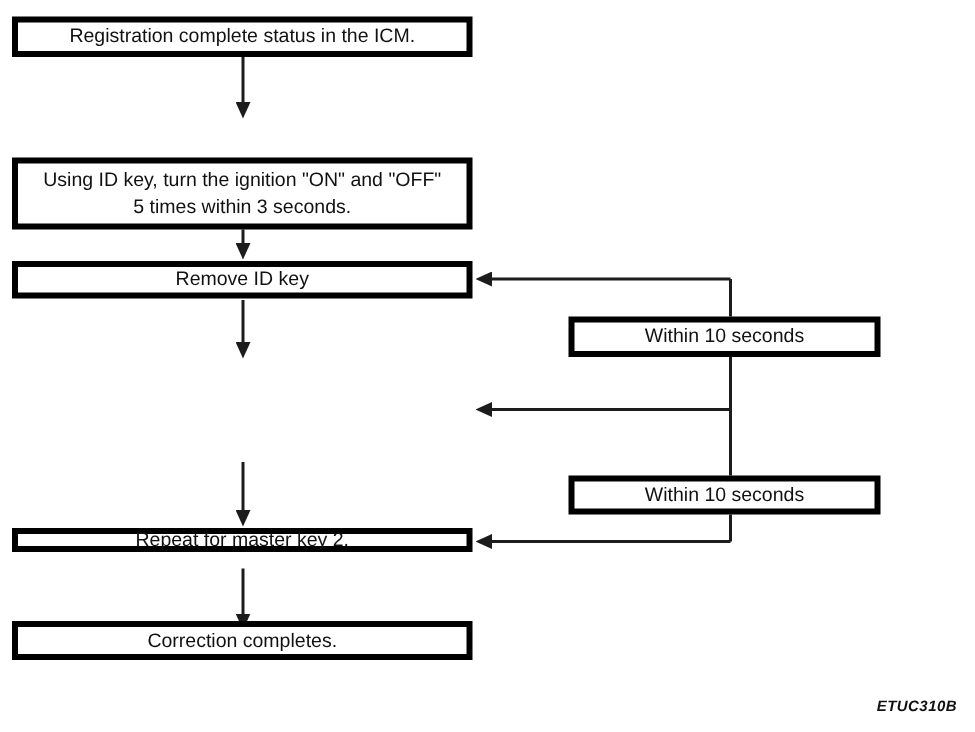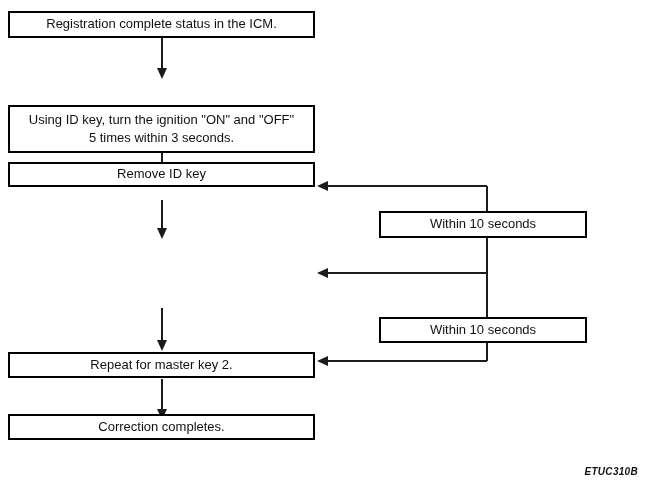--- a/index.html
+++ b/index.html
@@ -20,21 +20,21 @@
     left: 0;
     top: 0;
     width: 650px;
     height: 488px;
     z-index: 1;
   }
   .box {
     position: absolute;
     box-sizing: border-box;
     background: #ffffff;
-    border: 2px solid #000000;
+    border: 4px solid #000000;
     display: flex;
     flex-direction: column;
     align-items: center;
     justify-content: center;
     text-align: right;
     font-size: 13px;
     line-height: 1.42;
     color: #111111;
     z-index: 2;
     padding: 2px 6px;
@@ -42,23 +42,23 @@
   .main-box {
     left: 8px;
     width: 307px;
   }
   .side-box {
     left: 379px;
     width: 208px;
   }
   #box-step-1 { top: 11px;  height: 27px; }
   #box-step-2 { top: 80px;  height: 48px; margin-top: 25px; }
-  #box-step-3 { top: 162px; height: 25px; }
+  #box-step-3 { top: 174px; height: 25px; }
   #box-step-4 { top: 240px; height: 67px; }
-  #box-step-5 { top: 352px; height: 26px; }
+  #box-step-5 { top: 352px; height: 16px; }
   #box-step-6 { top: 414px; height: 26px; }
   #box-wait-1 { top: 211px; height: 27px; }
   #box-wait-2 { top: 317px; height: 26px; }
   .figure-code {
     position: absolute;
     right: 12px;
     top: 466px;
     font-size: 10px;
     font-weight: 700;
     letter-spacing: 0.3px;

